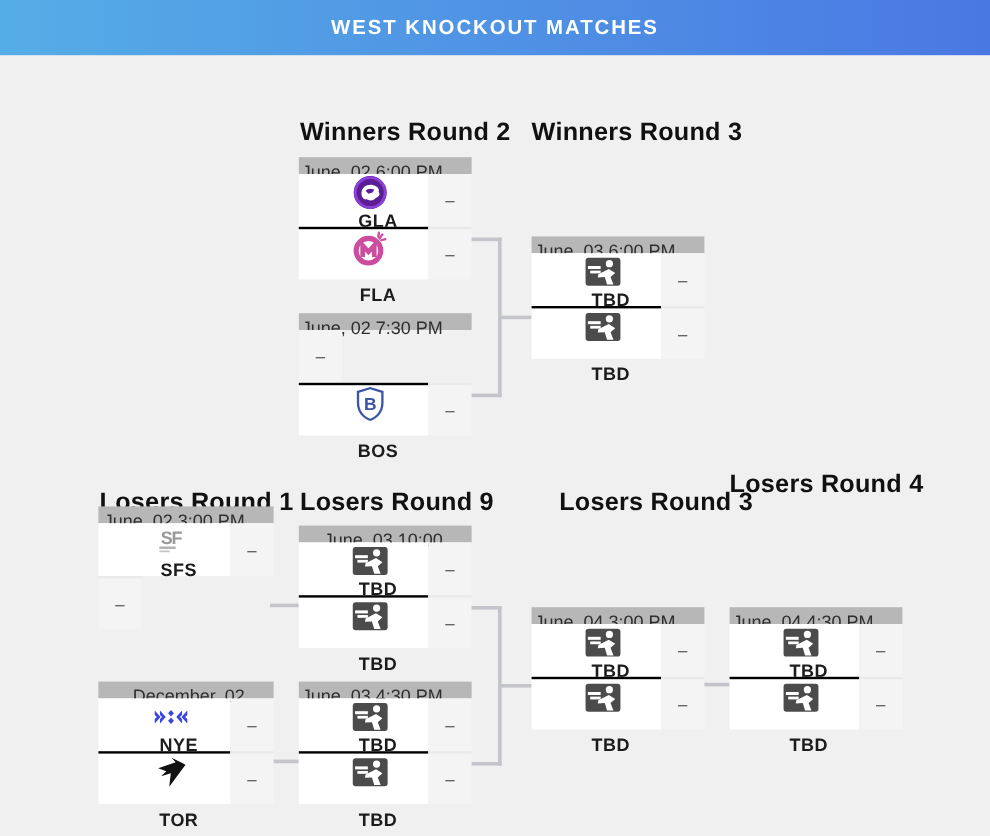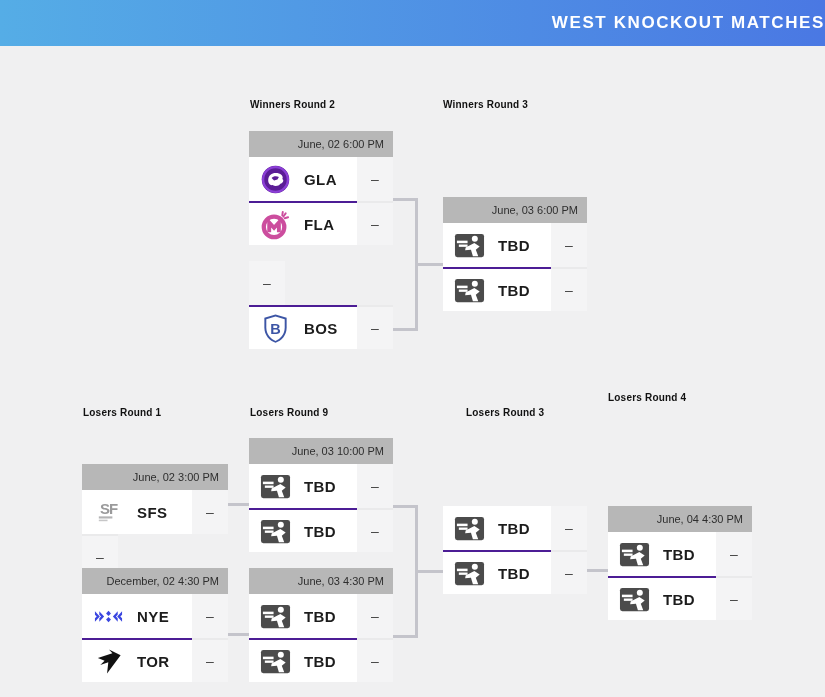--- a/index.html
+++ b/index.html
@@ -1,32 +1,32 @@
 <!DOCTYPE html>
 <html><head>
 <meta charset="utf-8">
 <style>
   html,body{margin:0;padding:0;}
   body{font-family:"Liberation Sans",sans-serif;background:#f0f0f1;}
   .page{position:relative;width:825px;height:697px;background:#f0f0f1;overflow:hidden;}
 
   .banner{position:absolute;left:0;top:0;width:825px;height:46px;
     background:linear-gradient(90deg,#55ade6 0%,#4a78e3 100%);}
-  .banner-title{width:100%;text-align:right;line-height:46px;color:#ffffff;
+  .banner-title{width:100%;text-align:center;line-height:46px;color:#ffffff;
     font-size:17px;font-weight:700;letter-spacing:1.6px;}
 
-  .round-label{position:absolute;font-size:10px;font-weight:700;color:#111111;letter-spacing:.2px;}
+  .round-label{position:absolute;font-size:21px;font-weight:700;color:#111111;letter-spacing:.2px;}
 
   .card{position:absolute;width:144px;box-shadow:none;}
-  .card-head{height:26px;background:#b7b7b7;color:#2e2e2e;font-size:11px;
-    line-height:26px;text-align:right;padding-right:9px;box-sizing:border-box;}
+  .card-head{height:14px;background:#b7b7b7;color:#2e2e2e;font-size:15px;
+    line-height:26px;text-align:right;padding-right:24px;box-sizing:border-box;}
   .row{display:flex;height:44px;}
-  .row + .row .team{border-top:2px solid #4c1d95;}
+  .row + .row .team{border-top:2px solid #000000;gap:16px;}
   .row + .row .score{border-top:2px solid #eaeaeb;}
-  .team{width:108px;background:#ffffff;display:flex;align-items:center;box-sizing:border-box;padding-left:11px;}
+  .team{width:108px;background:#ffffff;display:flex;align-items:center;box-sizing:border-box;padding-left:11px;flex-direction:column;}
   .logo{width:31px;height:31px;flex:0 0 31px;}
   .abbr{margin-left:13px;font-size:15px;font-weight:700;color:#1c1c1c;letter-spacing:.4px;}
   .score{width:36px;background:#f4f4f5;display:flex;align-items:center;justify-content:center;
     color:#4a4a4a;font-size:14px;box-sizing:border-box;}
 
   .conn{position:absolute;background:#c4c4cb;}
 </style>
 </head>
 <body>
 
@@ -140,20 +140,21 @@
         <svg class="logo">
             <use href="#fla-logo"></use>
           </svg>
         <span class="abbr">FLA</span>
       </div>
       <div class="score">–</div>
     </div>
   </div>
 
   <div class="card" style="left:249px;top:261px">
+    <div class="card-head">June, 02 7:30 PM</div>
     <div class="row">
       <div class="score">–</div>
     </div>
     <div class="row">
       <div class="team">
         <svg class="logo">
             <use href="#bos-logo"></use>
           </svg>
         <span class="abbr">BOS</span>
       </div>
@@ -176,21 +177,21 @@
       <div class="team">
         <svg class="logo">
             <use href="#tbd-logo"></use>
           </svg>
         <span class="abbr">TBD</span>
       </div>
       <div class="score">–</div>
     </div>
   </div>
 
-  <div class="card" style="left:82px;top:464px;width:146px">
+  <div class="card" style="left:82px;top:422px;width:146px">
     <div class="card-head">June, 02 3:00 PM</div>
     <div class="row">
       <div class="team" style="width:110px">
         <svg class="logo">
             <use href="#sfs-logo"></use>
           </svg>
         <span class="abbr">SFS</span>
       </div>
       <div class="score">–</div>
     </div>
@@ -259,20 +260,21 @@
         <svg class="logo">
             <use href="#tbd-logo"></use>
           </svg>
         <span class="abbr">TBD</span>
       </div>
       <div class="score">–</div>
     </div>
   </div>
 
   <div class="card" style="left:443px;top:506px">
+    <div class="card-head">June, 04 3:00 PM</div>
     <div class="row">
       <div class="team">
         <svg class="logo">
             <use href="#tbd-logo"></use>
           </svg>
         <span class="abbr">TBD</span>
       </div>
       <div class="score">–</div>
     </div>
     <div class="row">

